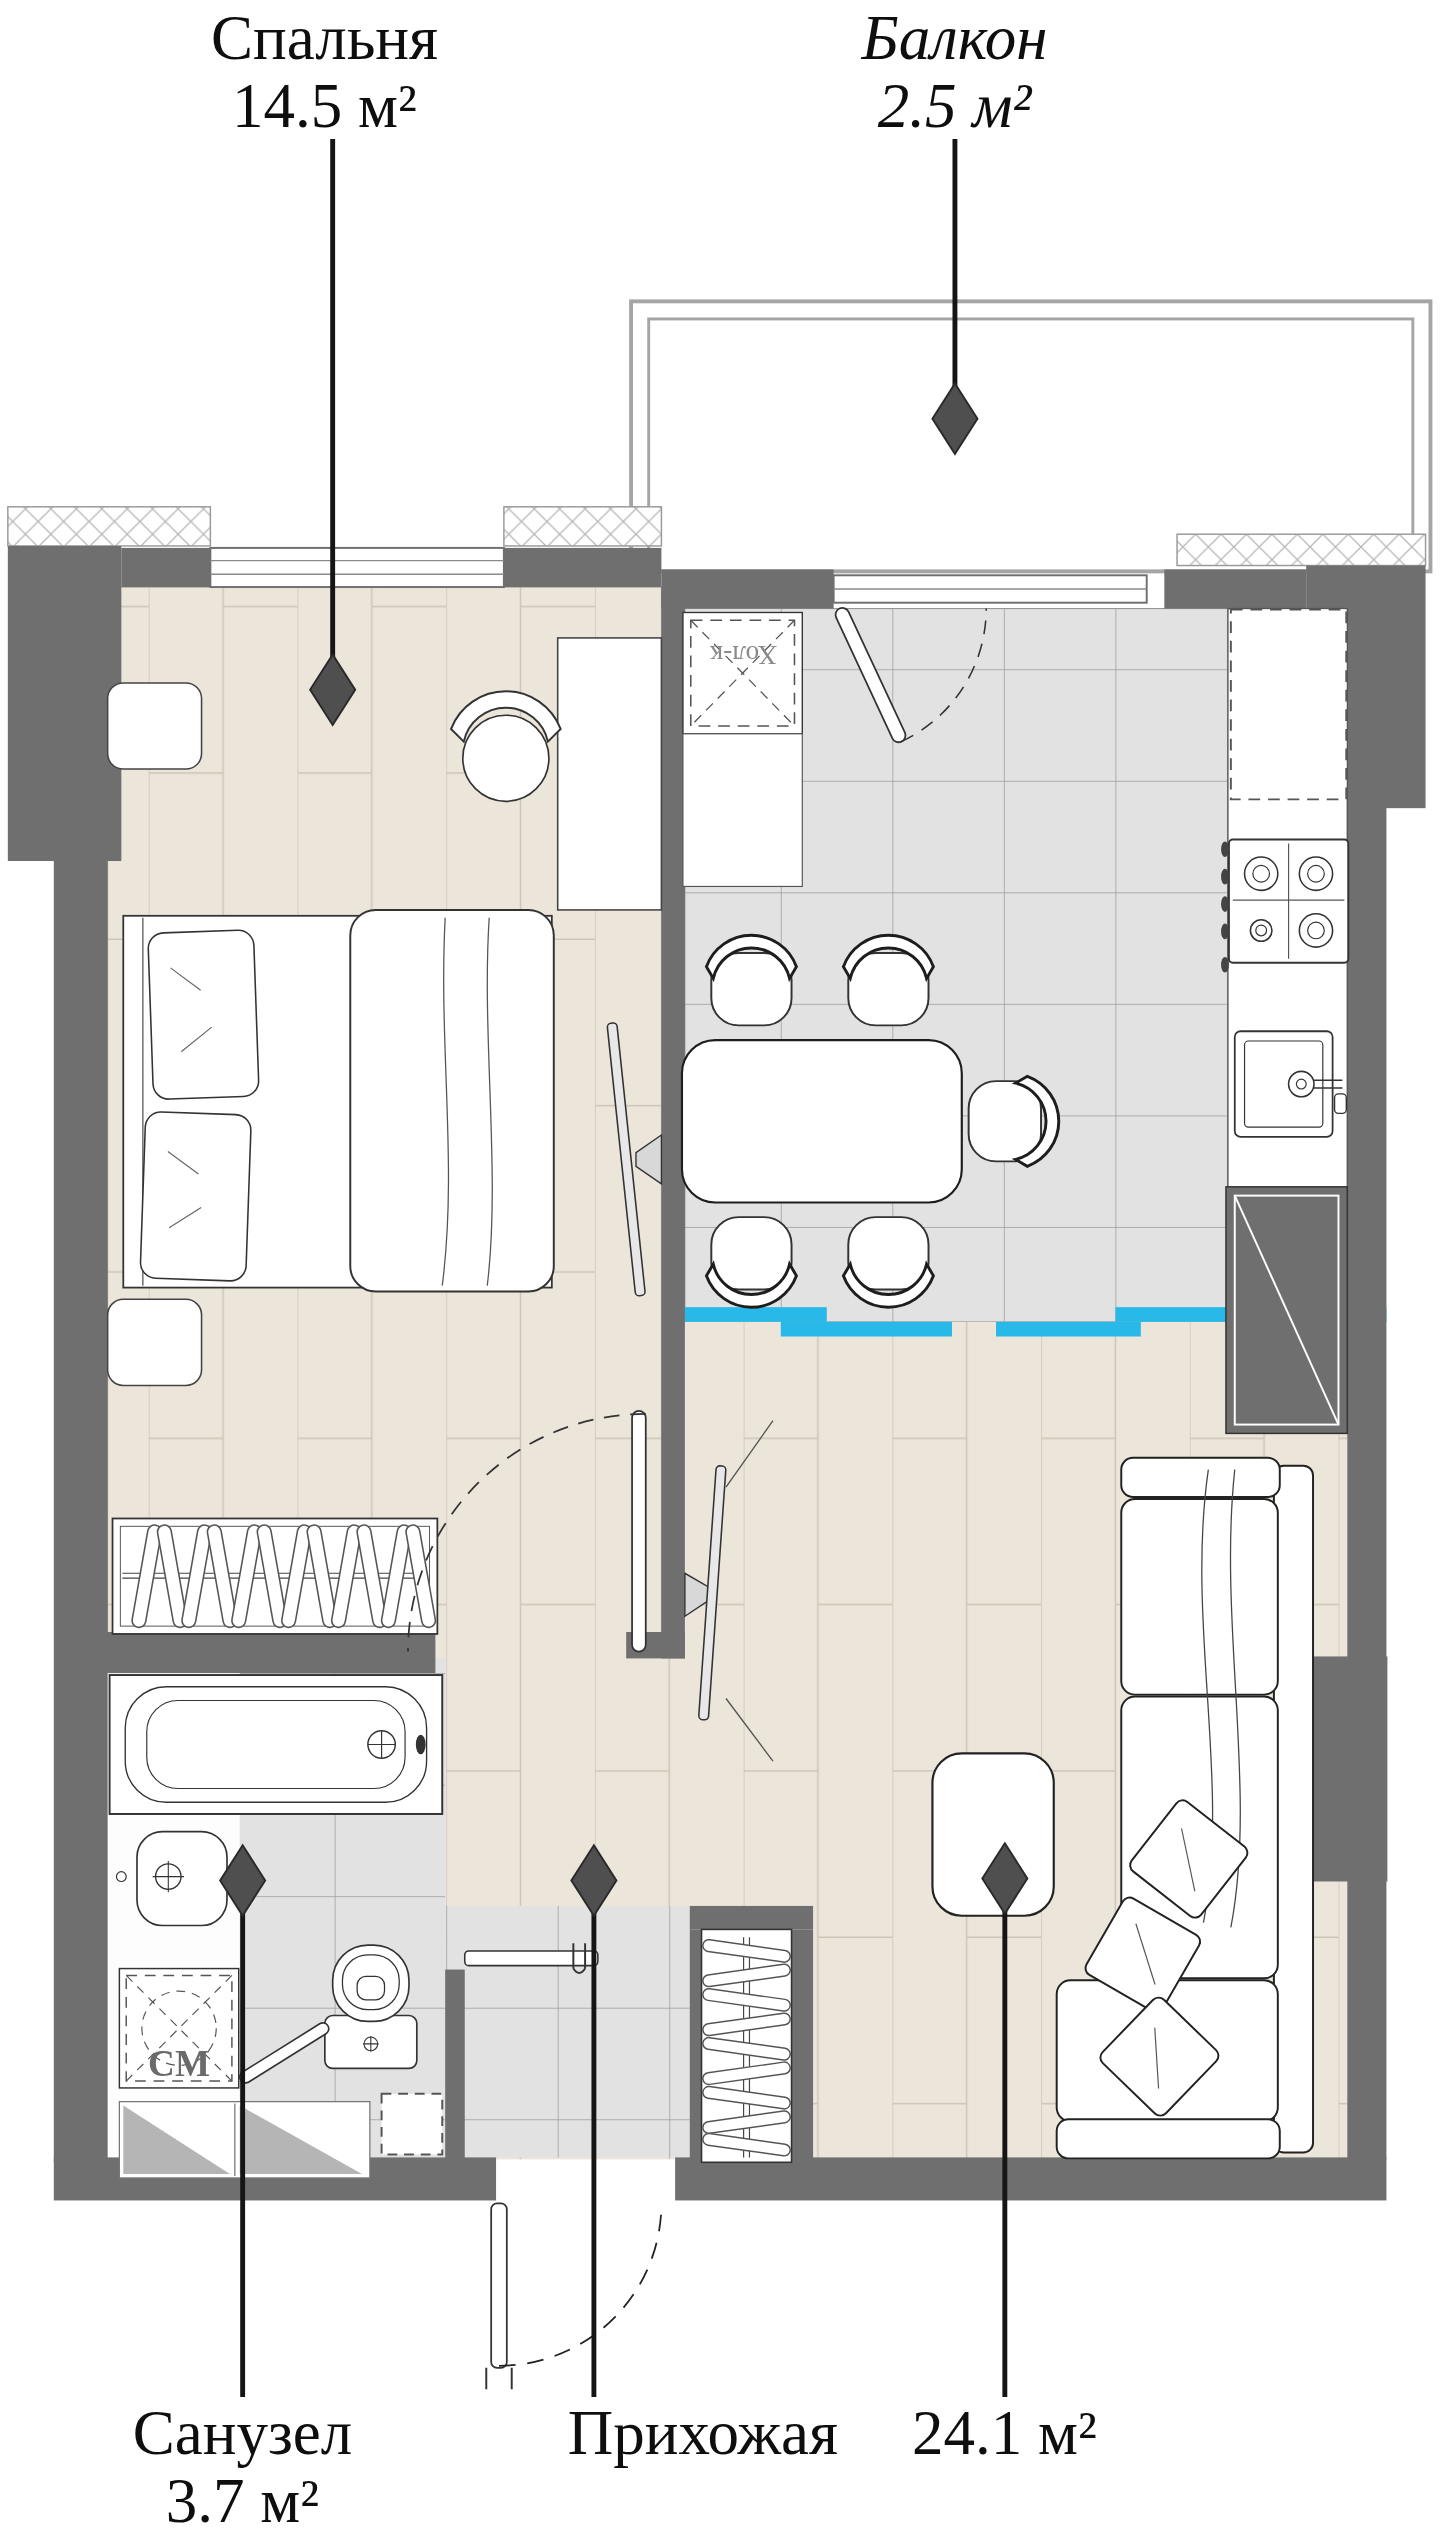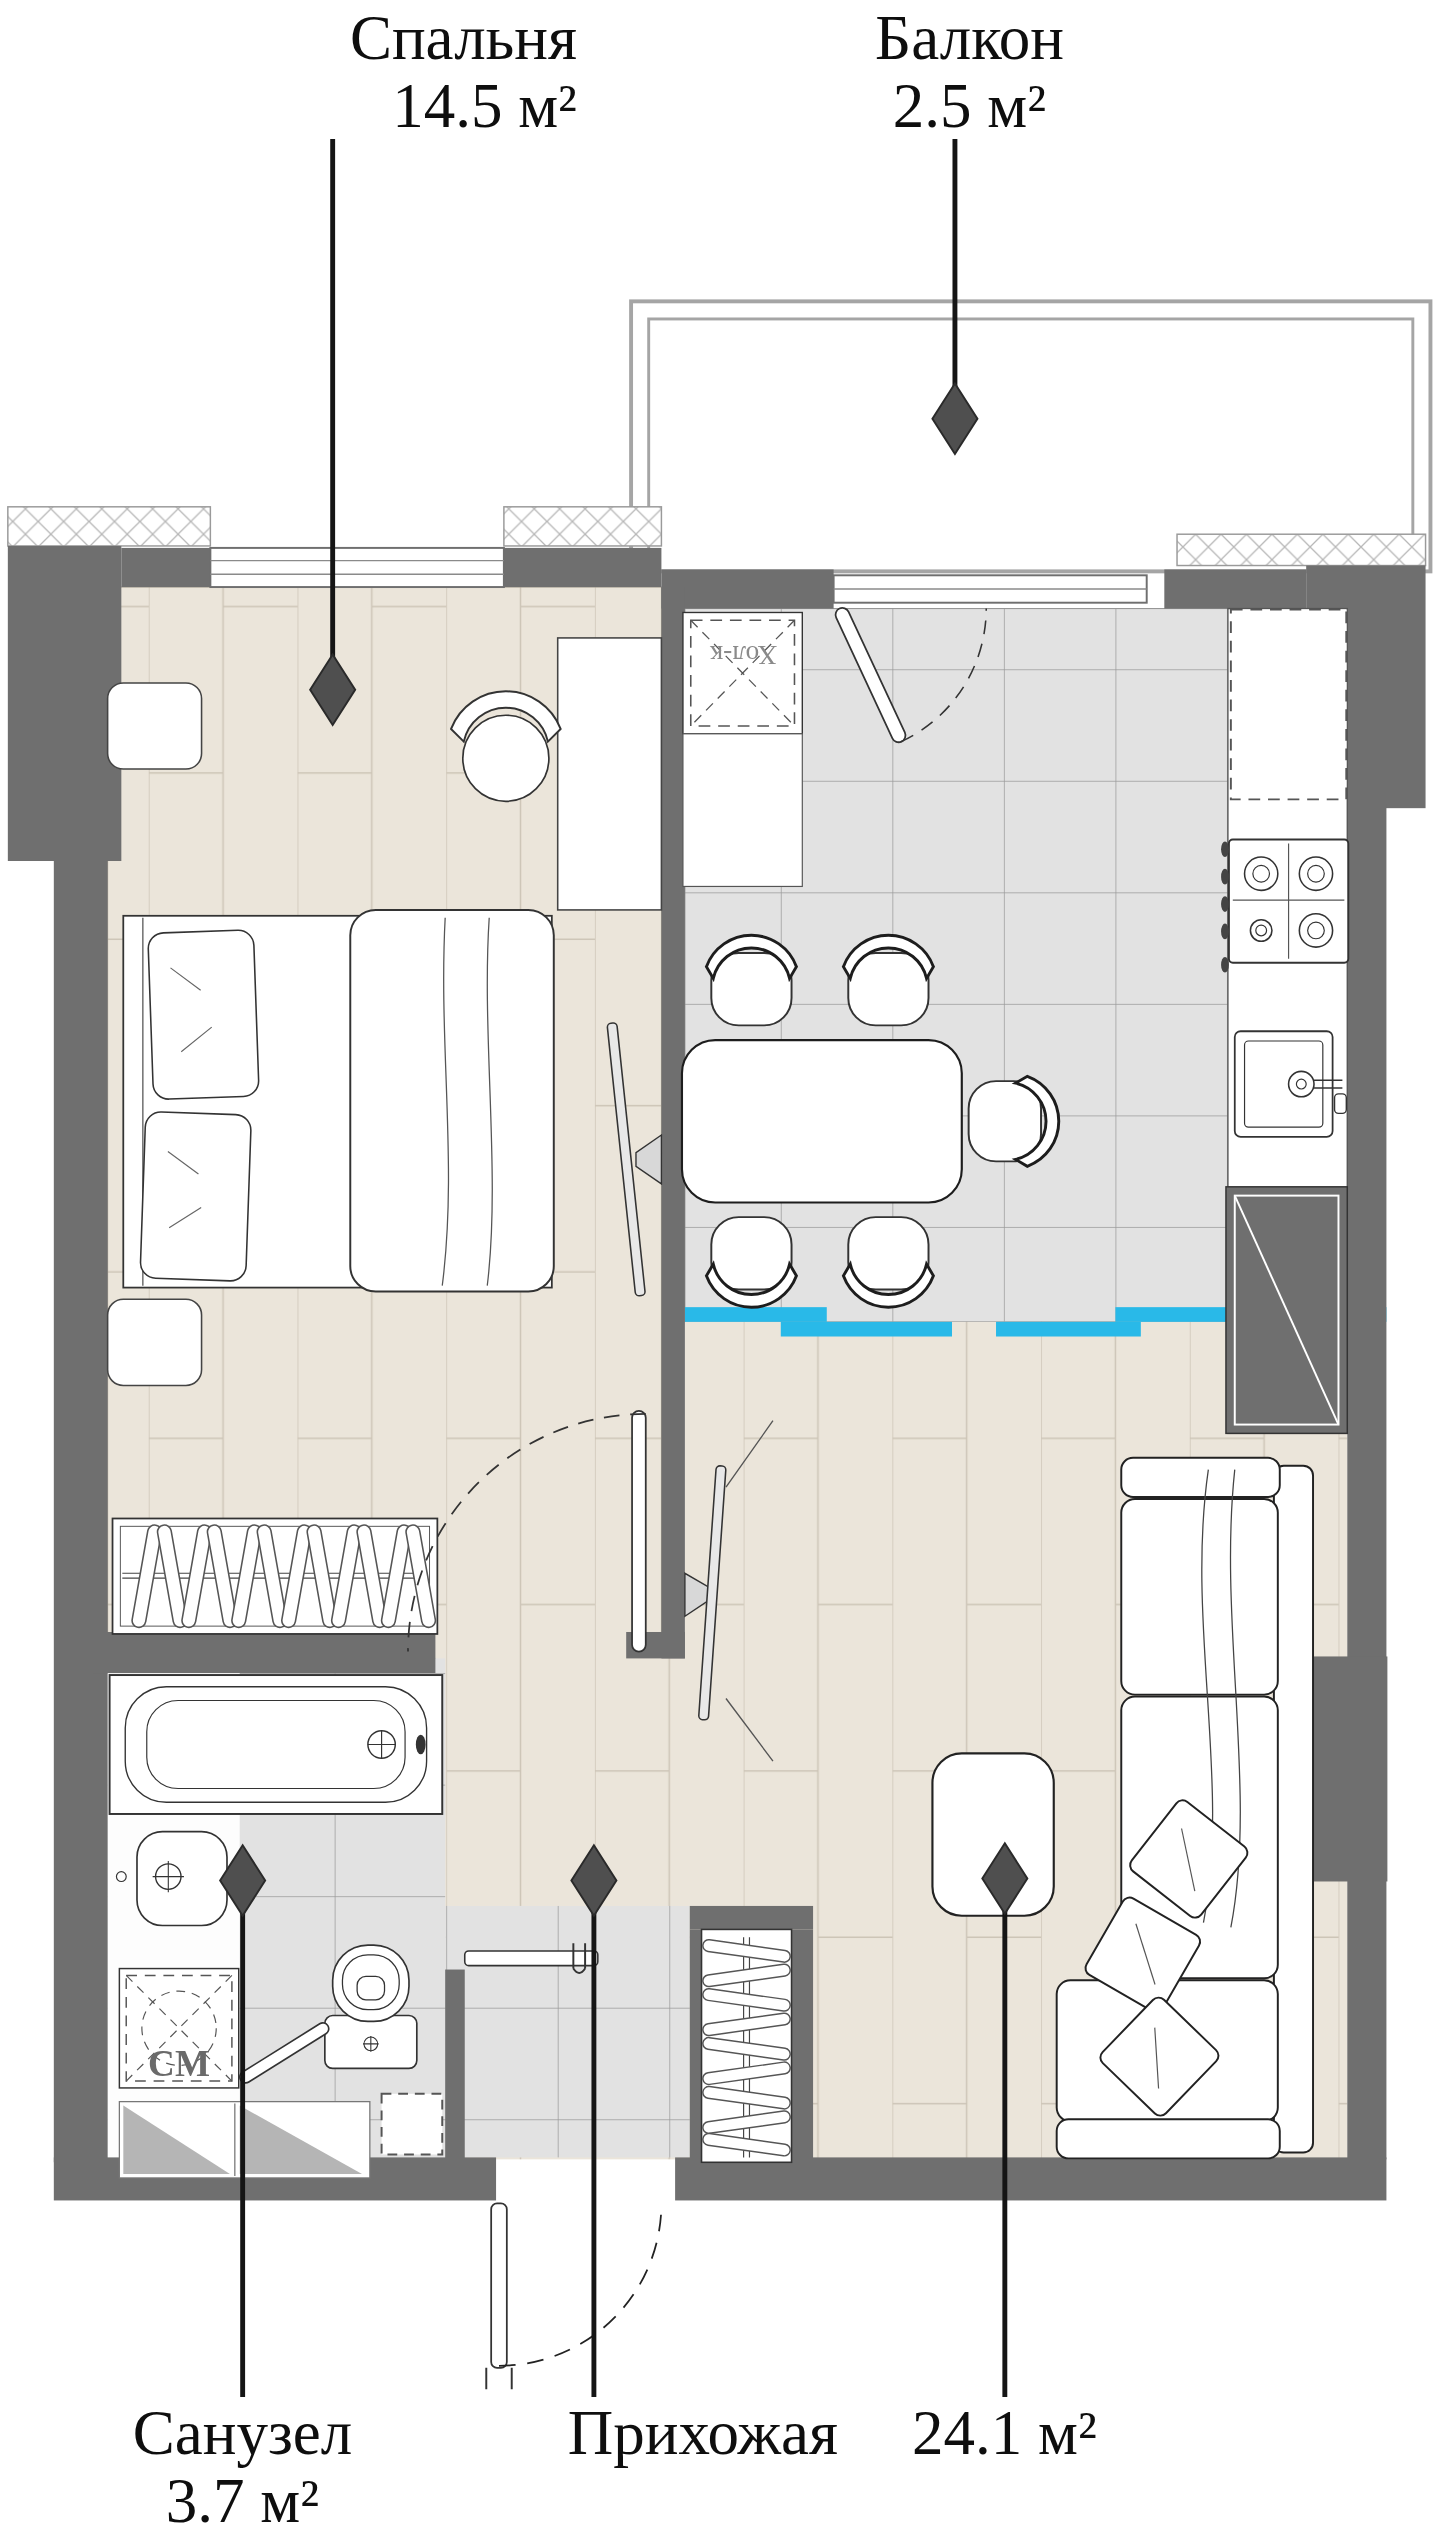--- a/index.html
+++ b/index.html
@@ -323,25 +323,25 @@
   </g>
   <g fill="#4f4f4f" stroke="#2a2a2a" stroke-width="2">
     <use href="#dia" x="340" y="705"></use>
     <use href="#dia" x="976" y="428"></use>
     <use href="#dia" x="248" y="1922"></use>
     <use href="#dia" x="607" y="1922"></use>
     <use href="#dia" x="1027" y="1920"></use>
   </g>
 </svg>
 
-<div class="room-label" style="left:88px;top:3.9px;text-align:right;">
+<div class="room-label" style="left:80px;top:3.9px;">
   <div>Спальня</div>
   <div>14.5 м²</div>
 </div>
-<div class="room-label" style="left:725px;top:3.9px;">
+<div class="room-label" style="left:710px;top:3.9px;font-style:italic;">
   <div>Балкон</div>
   <div>2.5 м²</div>
 </div>
 <div class="room-label" style="left:-2px;top:2399px;">
   <div>Санузел</div>
   <div>3.7 м²</div>
 </div>
 <div class="room-label" style="left:349px;top:2399px;text-align:right;">
   <div>Прихожая</div>
 </div>

